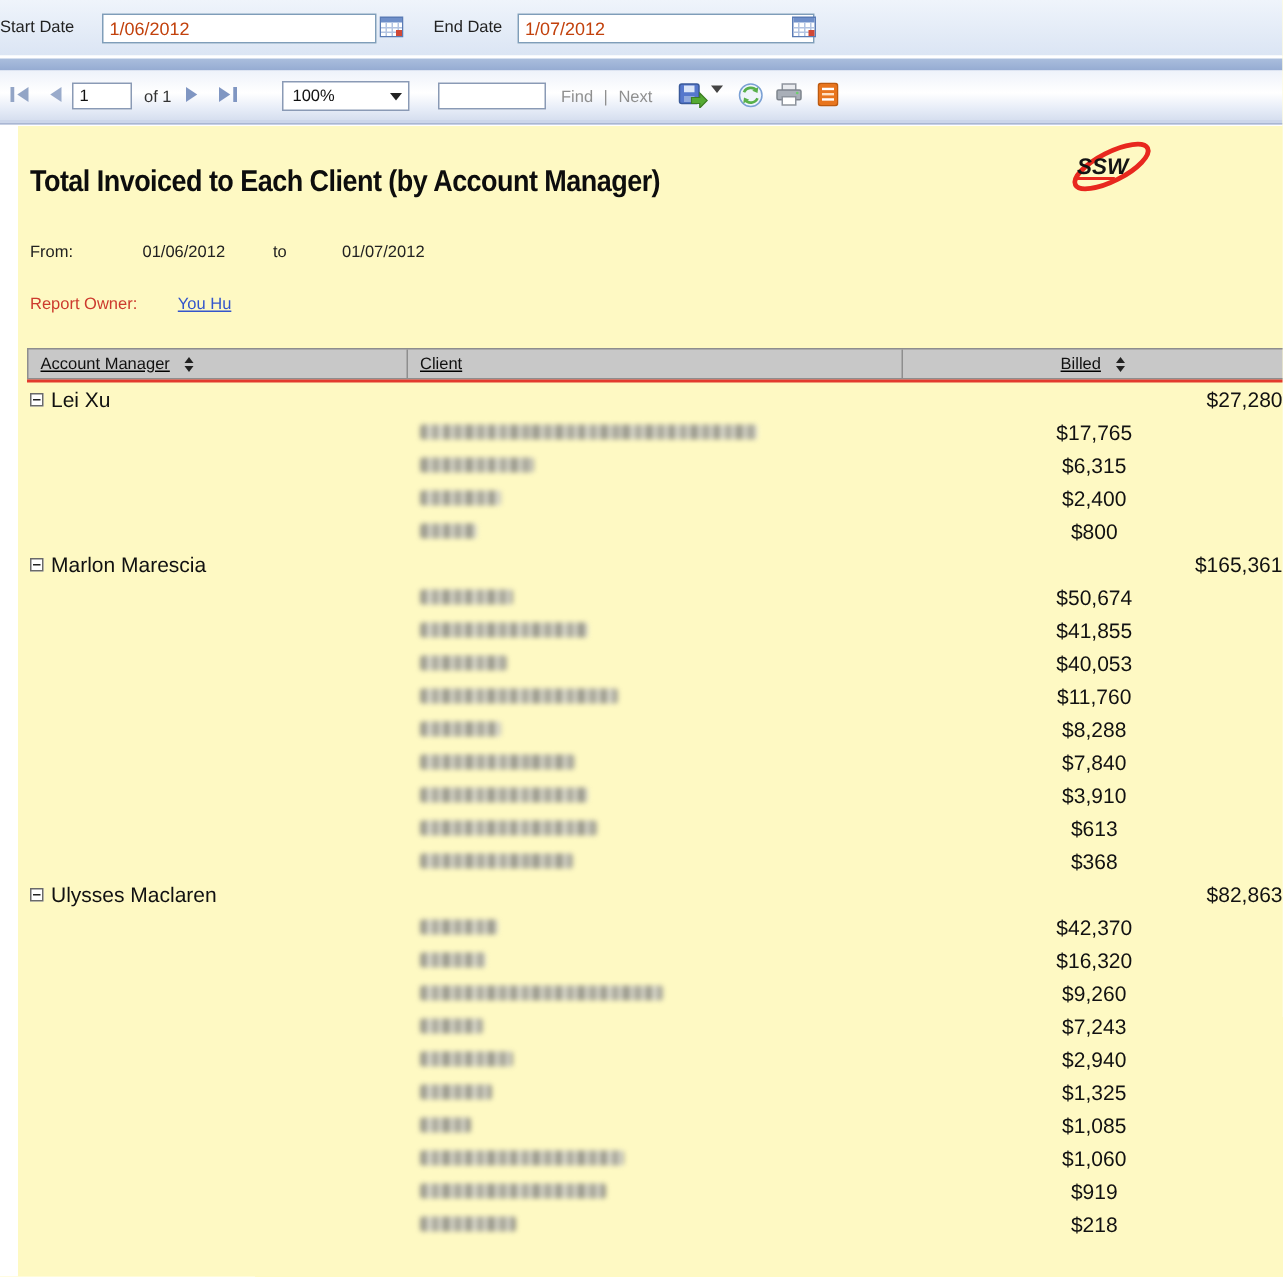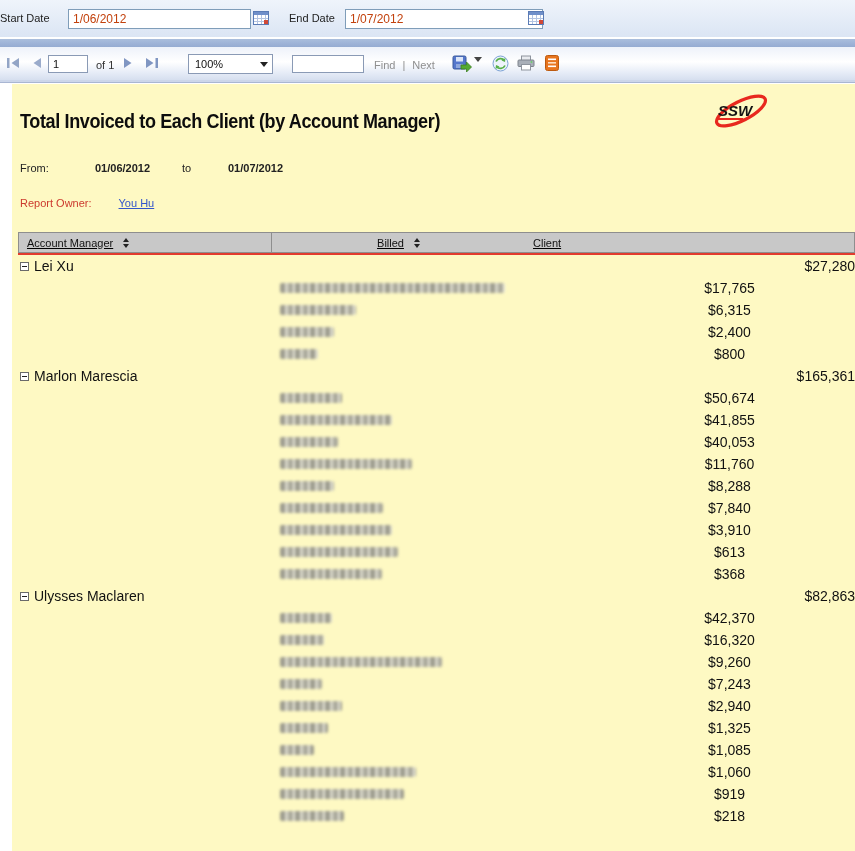--- a/index.html
+++ b/index.html
@@ -60,21 +60,21 @@
   
   .report { position: absolute; top: 84px; left: 12px; width: 855px; height: 767px; background: #fef9c3; }
   .rpt-title {
     position: absolute; left: 8px; top: 26px; font-size: 20px; font-weight: bold;
     color: #0d0d0d; letter-spacing: -0.4px; white-space: nowrap;
     transform: scaleX(0.9); transform-origin: left center;
   }
   .logo { position: absolute; left: 698px; top: 6px; width: 62px; height: 44px; }
   .fromline { position: absolute; top: 78px; left: 0; height: 14px; font-size: 11px; color: #222; }
   .fromline .fl { position: absolute; top: 0; white-space: nowrap; }
-  .bold { font-weight: bold; padding-left: 16px; }
+  .bold { font-weight: normal; padding-left: 16px; }
   .ownerline { position: absolute; top: 113px; left: 8px; font-size: 11px; display: flex; gap: 5px; }
   .owner-label { color: #cc3a2e; }
   .owner-link { color: #3355cc; text-decoration: underline; cursor: pointer; }
 
   
   .rtable { position: absolute; top: 148px; left: 6px; width: 839px; }
   .thead { display: flex; height: 21px; background: #c8c8c8; border: 1px solid #8e8e8e; }
   .th { display: flex; align-items: center; font-size: 11px; color: #111; height: 100%; }
   .th-am { width: 253px; padding-left: 8px; border-right: 1px solid #8e8e8e; }
   .th-client { width: 330px; padding-left: 8px; border-right: 1px solid #8e8e8e; }
@@ -238,30 +238,30 @@
 
   <div class="rtable">
     <div class="thead" style="background: rgb(200, 200, 200); text-decoration: underline;">
       <div class="th th-am">
         <span>Account Manager</span>
         <span class="sort-icon">
             <span class="s-up"></span>
             <span class="s-dn"></span>
           </span>
       </div>
+      <div class="th th-client">
+        <span>Client</span>
+      </div>
       <div class="th th-billed">
         <span>Billed</span>
         <span class="sort-icon">
             <span class="s-up"></span>
             <span class="s-dn"></span>
           </span>
       </div>
-      <div class="th th-client">
-        <span>Client</span>
-      </div>
     </div>
     <div class="red-line" style="background: rgb(226, 59, 46);"></div>
     <div>
         <div class="row">
           <div class="c-am">
             <div class="expand-box"></div>
             <div class="">Lei Xu</div>
           </div>
           <div class="c-client"></div>
           <div class="c-billed total">

